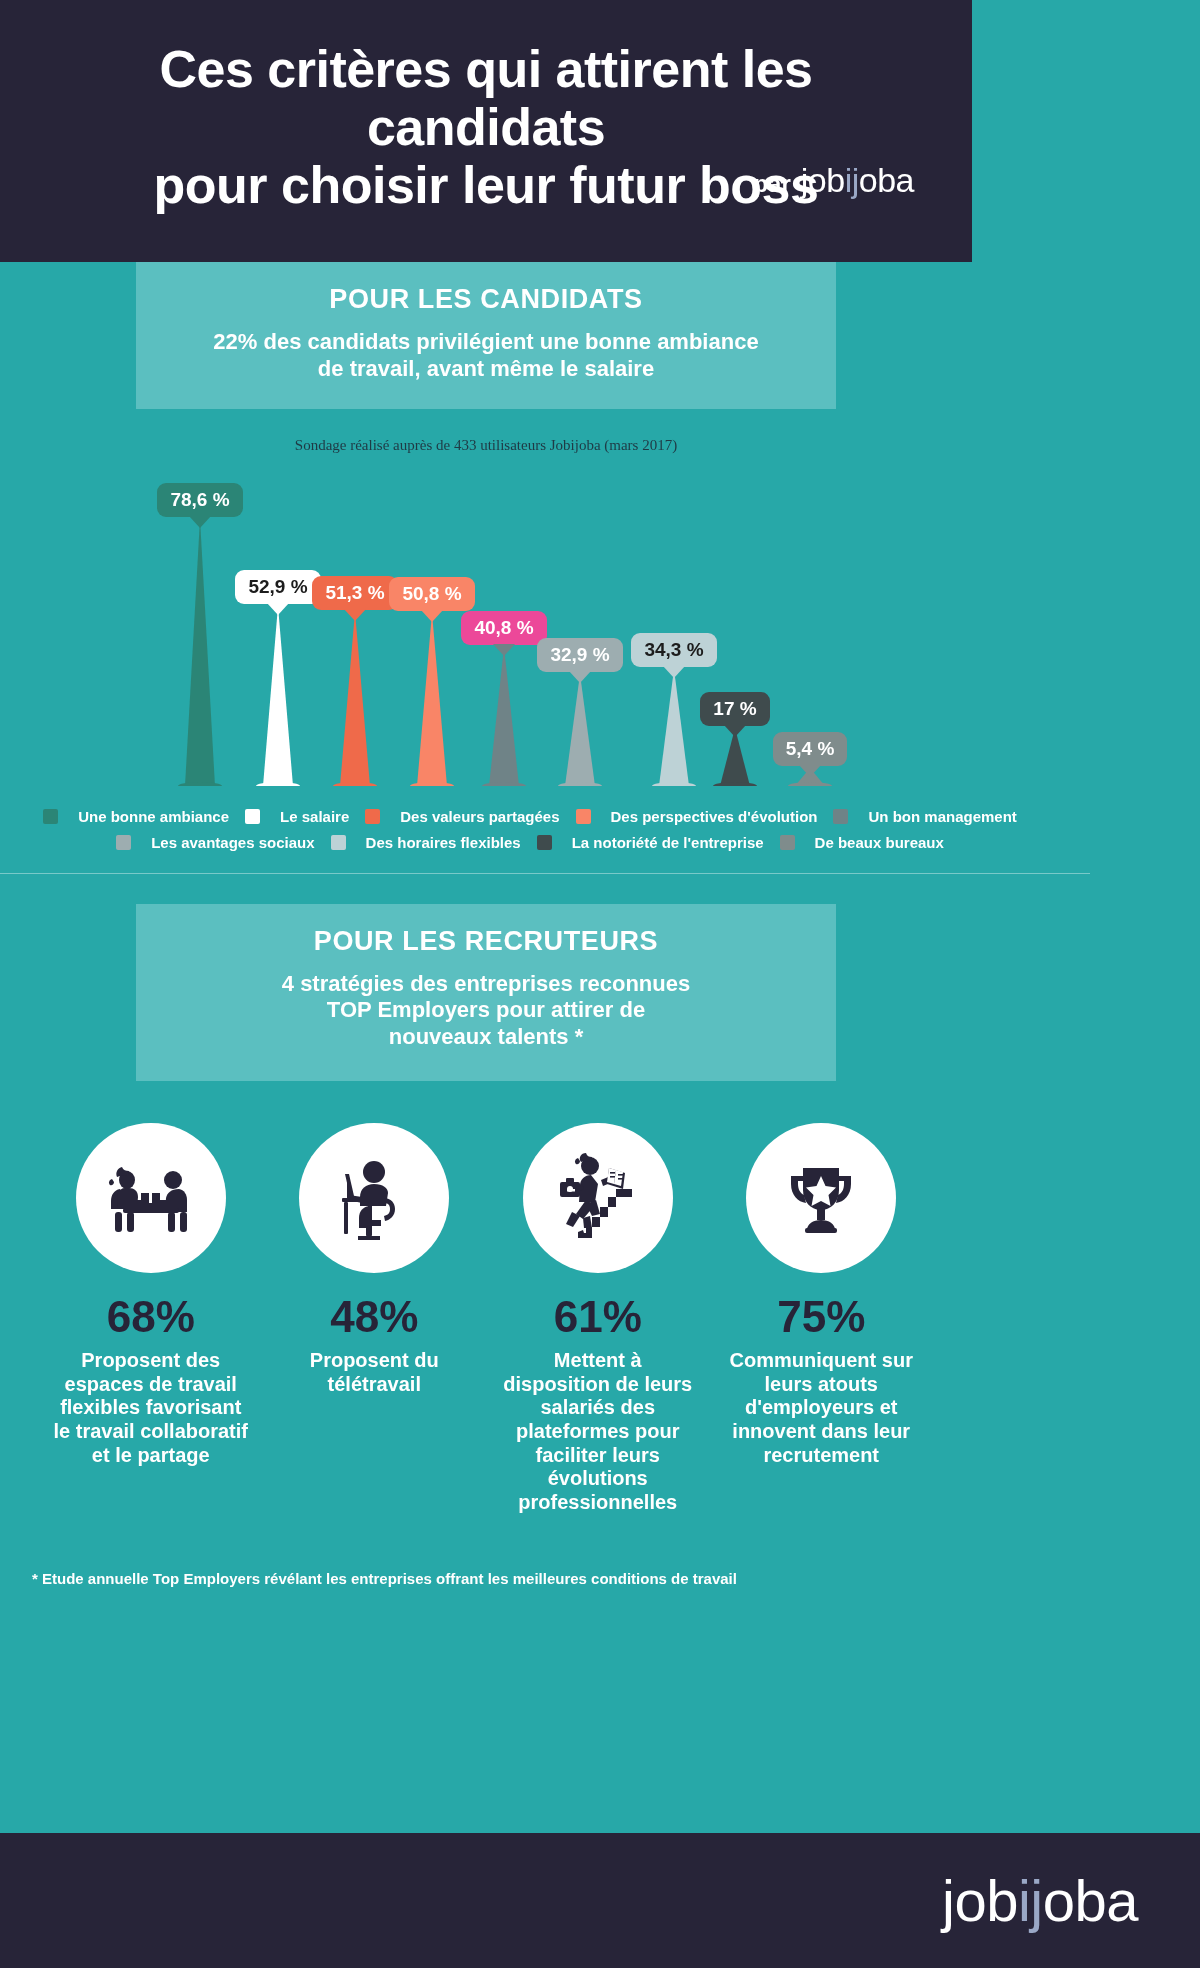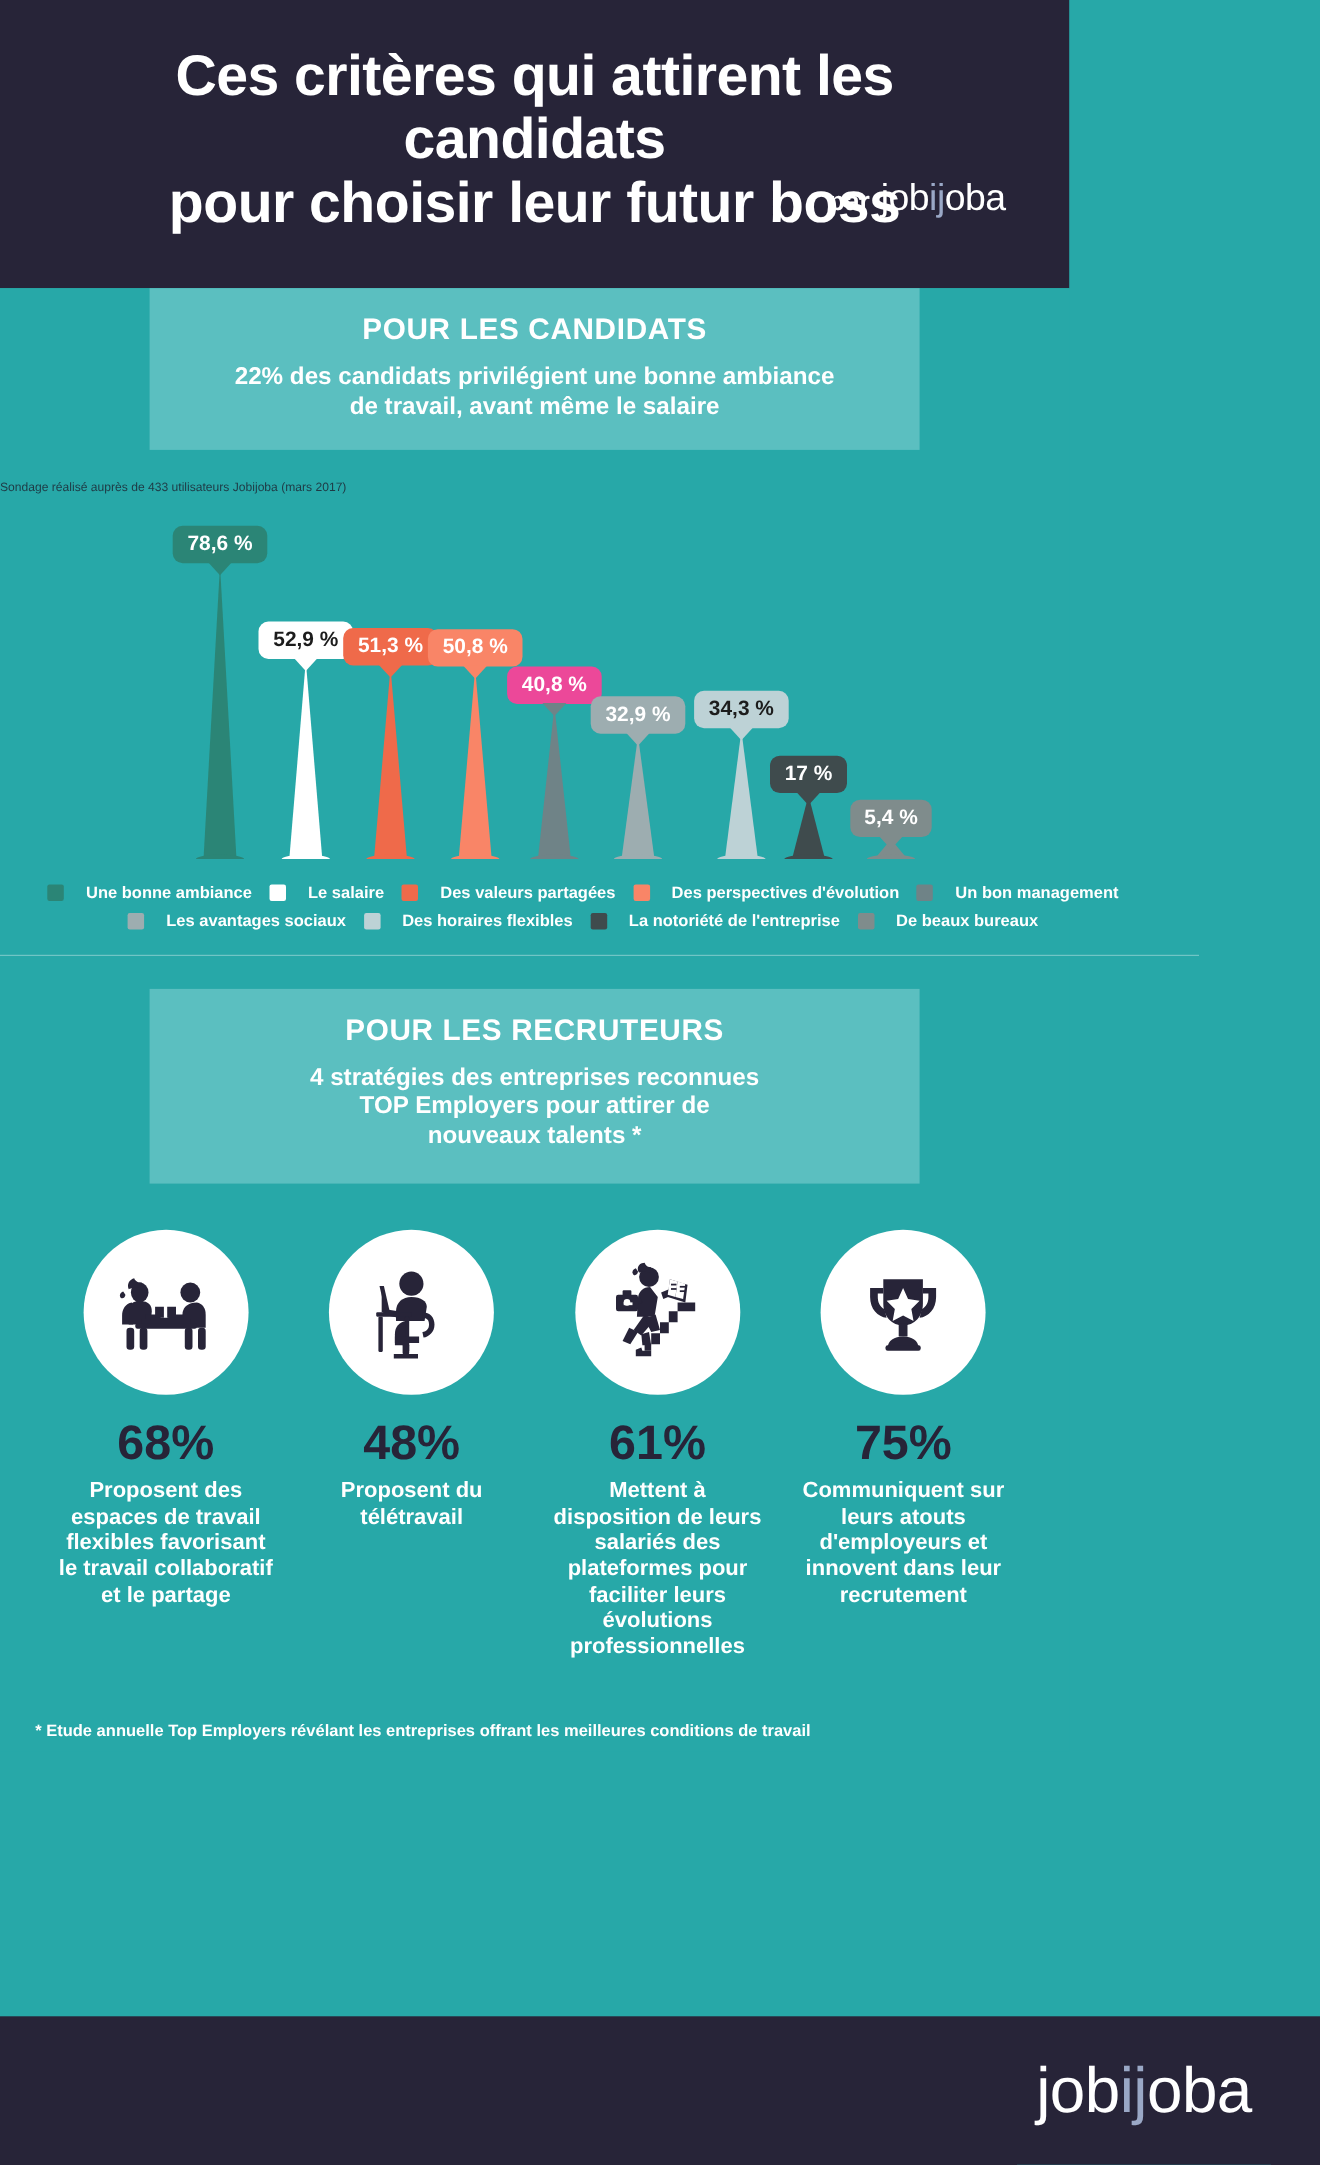--- a/index.html
+++ b/index.html
@@ -75,24 +75,25 @@
     letter-spacing: 0.6px;
     margin-bottom: 14px;
   }
   .panel-sub {
     font-size: 22px;
     font-weight: bold;
     line-height: 1.22;
   }
 
   .survey-note {
-    text-align: left;
+    text-align: center;
     color: #1f3a45;
-    font-size: 11px;
+    font-size: 15px;
     margin-top: 28px;
+    font-family: Liberation Serif, serif;
   }
 
   
   .chart {
     position: relative;
     height: 330px;
     margin: 10px 0 0 0;
   }
   .spike-wrap {
     position: absolute;

